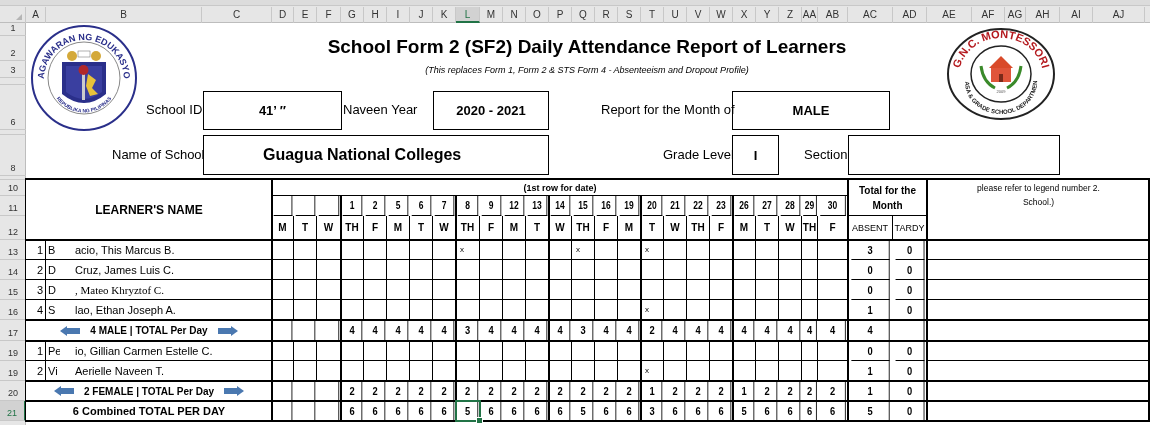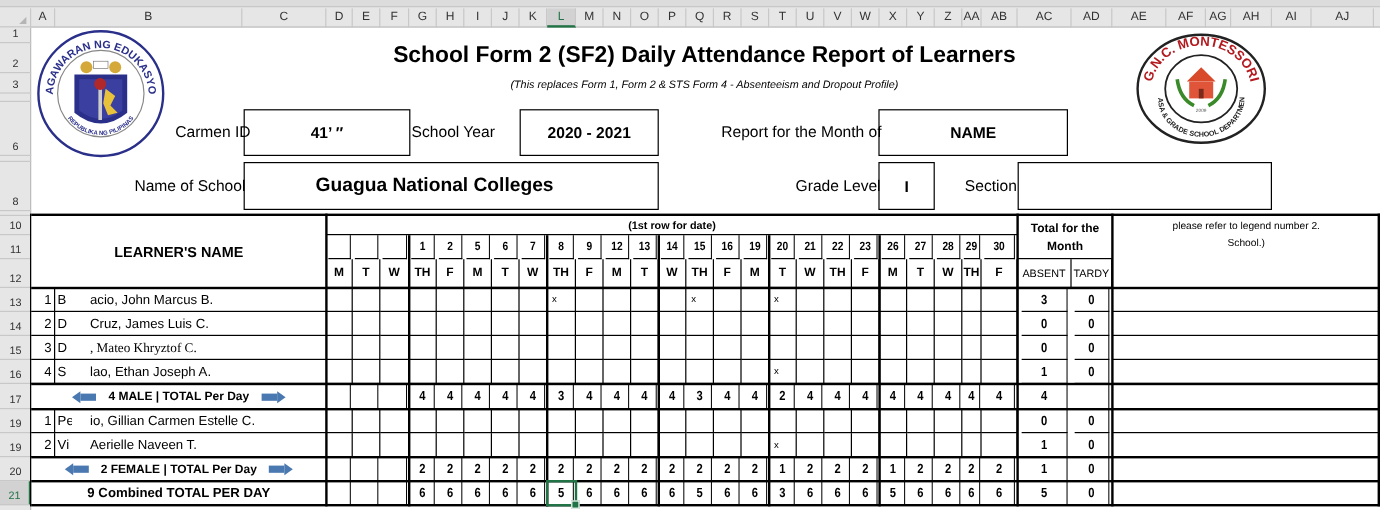--- a/index.html
+++ b/index.html
@@ -142,26 +142,26 @@
     <rect x="54" y="48" width="4" height="8" fill="#7a2a1a"></rect>
     <path d="M36,40 Q38,56 50,62" stroke="#3a8a2a" stroke-width="3" fill="none"></path>
     <path d="M76,40 Q74,56 62,62" stroke="#3a8a2a" stroke-width="3" fill="none"></path>
     <text x="56" y="67" font-size="4" text-anchor="middle" fill="#555" font-family="Liberation Sans, sans-serif">2009</text>
   </svg>
 </div>
 
 <div class="title">School Form 2 (SF2) Daily Attendance Report of Learners</div>
 <div class="subtitle">(This replaces Form 1, Form 2 &amp; STS Form 4 - Absenteeism and Dropout Profile)</div>
 
-<div class="lbl" style="left:146px;top:102px;">Carmen ID</div>
+<div class="lbl" style="left:146px;top:102px;">School ID</div>
 <div class="box" style="left:203px;top:91px;width:139px;height:39px;">41’ ″</div>
-<div class="lbl" style="left:343px;top:102px;">School Year</div>
+<div class="lbl" style="left:343px;top:102px;">Naveen Year</div>
 <div class="box" style="left:433px;top:91px;width:116px;height:39px;">2020 - 2021</div>
 <div class="lbl" style="left:601px;top:102px;">Report for the  Month of</div>
-<div class="box" style="left:732px;top:91px;width:158px;height:39px;">NAME</div>
+<div class="box" style="left:732px;top:91px;width:158px;height:39px;">MALE</div>
 <div class="lbl" style="left:112px;top:147px;">Name of School</div>
 <div class="box" style="left:203px;top:135px;width:346px;height:40px;font-size:16px;justify-content:flex-start;padding-left:59px;">Guagua National Colleges</div>
 <div class="lbl" style="left:663px;top:147px;">Grade Level</div>
 <div class="box" style="left:732px;top:135px;width:47px;height:40px;">I</div>
 <div class="lbl" style="left:804px;top:147px;">Section</div>
 <div class="box" style="left:848px;top:135px;width:212px;height:40px;"></div>
 
 <div id="table">
     <div style="position: absolute; left: 26px; top: 180px; width: 246px; height: 60px; display: flex; flex-direction: column; align-items: center; justify-content: center; font-weight: bold; font-size: 12px; line-height: 18px;">
       <div>LEARNER'S NAME</div>
@@ -220,21 +220,21 @@
     <div style="position: absolute; left: 848px; top: 180px; width: 79px; height: 36px; display: flex; align-items: center; justify-content: center; text-align: center; font-size: 10px; font-weight: bold; line-height: 15px; padding: 0px 8px;">Total for the Month</div>
     <div class="grid-cell" style="left: 848px; top: 216px; width: 45px; height: 24px; font-size: 9px;">ABSENT</div>
     <div class="grid-cell" style="left: 893px; top: 216px; width: 34px; height: 24px; font-size: 9px;">TARDY</div>
     <div style="position: absolute; left: 927px; top: 180px; width: 223px; height: 60px; font-size: 8.5px; text-align: center; line-height: 14px; padding-top: 1px;">
       <div>please refer to legend number 2.</div>
       <div>School.)</div>
     </div>
     <div class="name" style="left: 26px; top: 240px; width: 20px; height: 20px; justify-content: flex-end; padding-right: 2px; border-right: 1px solid rgb(0, 0, 0);">1</div>
     <div class="name" style="left: 48px; top: 240px; height: 20px;">B</div>
     <div style="position: absolute; left: 60px; top: 240px; width: 14px; height: 22px; background: rgb(255, 255, 255);"></div>
-    <div class="name" style="left: 75px; top: 240px; height: 20px;">acio, John Marcus B.</div>
+    <div class="name" style="left: 75px; top: 240px; height: 20px;">acio, This Marcus B.</div>
     <div class="grid-cell mark" style="left: 272px; top: 240px; width: 22px; height: 20px; justify-content: flex-start; padding-left: 4px;"></div>
     <div class="grid-cell mark" style="left: 294px; top: 240px; width: 23px; height: 20px; justify-content: flex-start; padding-left: 4px;"></div>
     <div class="grid-cell mark" style="left: 317px; top: 240px; width: 24px; height: 20px; justify-content: flex-start; padding-left: 4px;"></div>
     <div class="grid-cell mark" style="left: 341px; top: 240px; width: 23px; height: 20px; justify-content: flex-start; padding-left: 4px;"></div>
     <div class="grid-cell mark" style="left: 364px; top: 240px; width: 23px; height: 20px; justify-content: flex-start; padding-left: 4px;"></div>
     <div class="grid-cell mark" style="left: 387px; top: 240px; width: 23px; height: 20px; justify-content: flex-start; padding-left: 4px;"></div>
     <div class="grid-cell mark" style="left: 410px; top: 240px; width: 23px; height: 20px; justify-content: flex-start; padding-left: 4px;"></div>
     <div class="grid-cell mark" style="left: 433px; top: 240px; width: 23px; height: 20px; justify-content: flex-start; padding-left: 4px;"></div>
     <div class="grid-cell mark" style="left: 456px; top: 240px; width: 24px; height: 20px; justify-content: flex-start; padding-left: 4px;">x</div>
     <div class="grid-cell mark" style="left: 480px; top: 240px; width: 23px; height: 20px; justify-content: flex-start; padding-left: 4px;"></div>
@@ -476,21 +476,21 @@
     <div class="grid-cell num" style="left: 710px; top: 381px; width: 23px; height: 20px;">2</div>
     <div class="grid-cell num" style="left: 733px; top: 381px; width: 23px; height: 20px;">1</div>
     <div class="grid-cell num" style="left: 756px; top: 381px; width: 23px; height: 20px;">2</div>
     <div class="grid-cell num" style="left: 779px; top: 381px; width: 23px; height: 20px;">2</div>
     <div class="grid-cell num" style="left: 802px; top: 381px; width: 16px; height: 20px;">2</div>
     <div class="grid-cell num" style="left: 818px; top: 381px; width: 30px; height: 20px;">2</div>
     <div class="grid-cell num" style="left: 848px; top: 381px; width: 45px; height: 20px;">1</div>
     <div class="grid-cell num" style="left: 893px; top: 381px; width: 34px; height: 20px;">0</div>
     <div class="grid-cell" style="left: 927px; top: 381px; width: 223px; height: 20px;"></div>
     <div class="total-lbl" style="left: 26px; top: 401px; width: 246px; height: 20px;">
-      <span style="font-size: 11px;">9 Combined TOTAL PER DAY</span>
+      <span style="font-size: 11px;">6 Combined TOTAL PER DAY</span>
     </div>
     <div class="grid-cell num" style="left: 272px; top: 401px; width: 22px; height: 20px;"></div>
     <div class="grid-cell num" style="left: 294px; top: 401px; width: 23px; height: 20px;"></div>
     <div class="grid-cell num" style="left: 317px; top: 401px; width: 24px; height: 20px;"></div>
     <div class="grid-cell num" style="left: 341px; top: 401px; width: 23px; height: 20px;">6</div>
     <div class="grid-cell num" style="left: 364px; top: 401px; width: 23px; height: 20px;">6</div>
     <div class="grid-cell num" style="left: 387px; top: 401px; width: 23px; height: 20px;">6</div>
     <div class="grid-cell num" style="left: 410px; top: 401px; width: 23px; height: 20px;">6</div>
     <div class="grid-cell num" style="left: 433px; top: 401px; width: 23px; height: 20px;">6</div>
     <div class="grid-cell num" style="left: 456px; top: 401px; width: 24px; height: 20px;">5</div>

